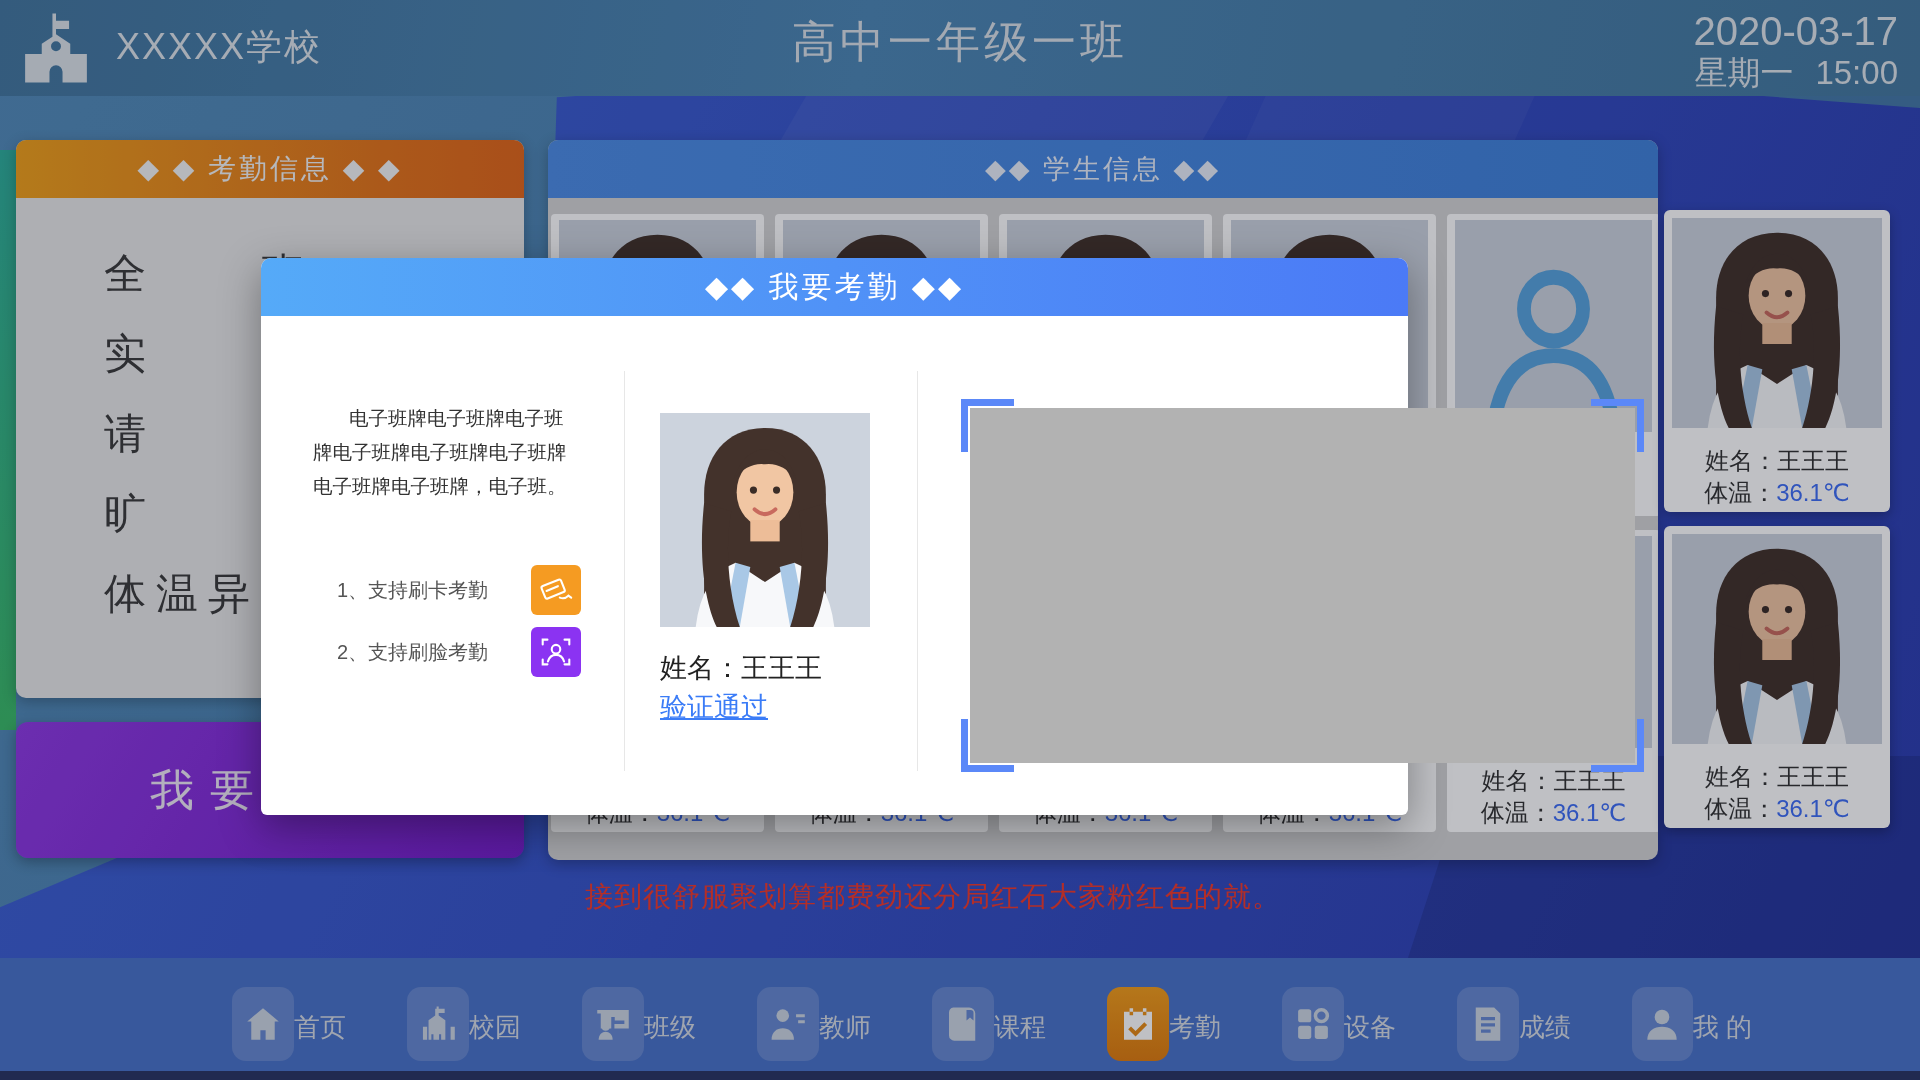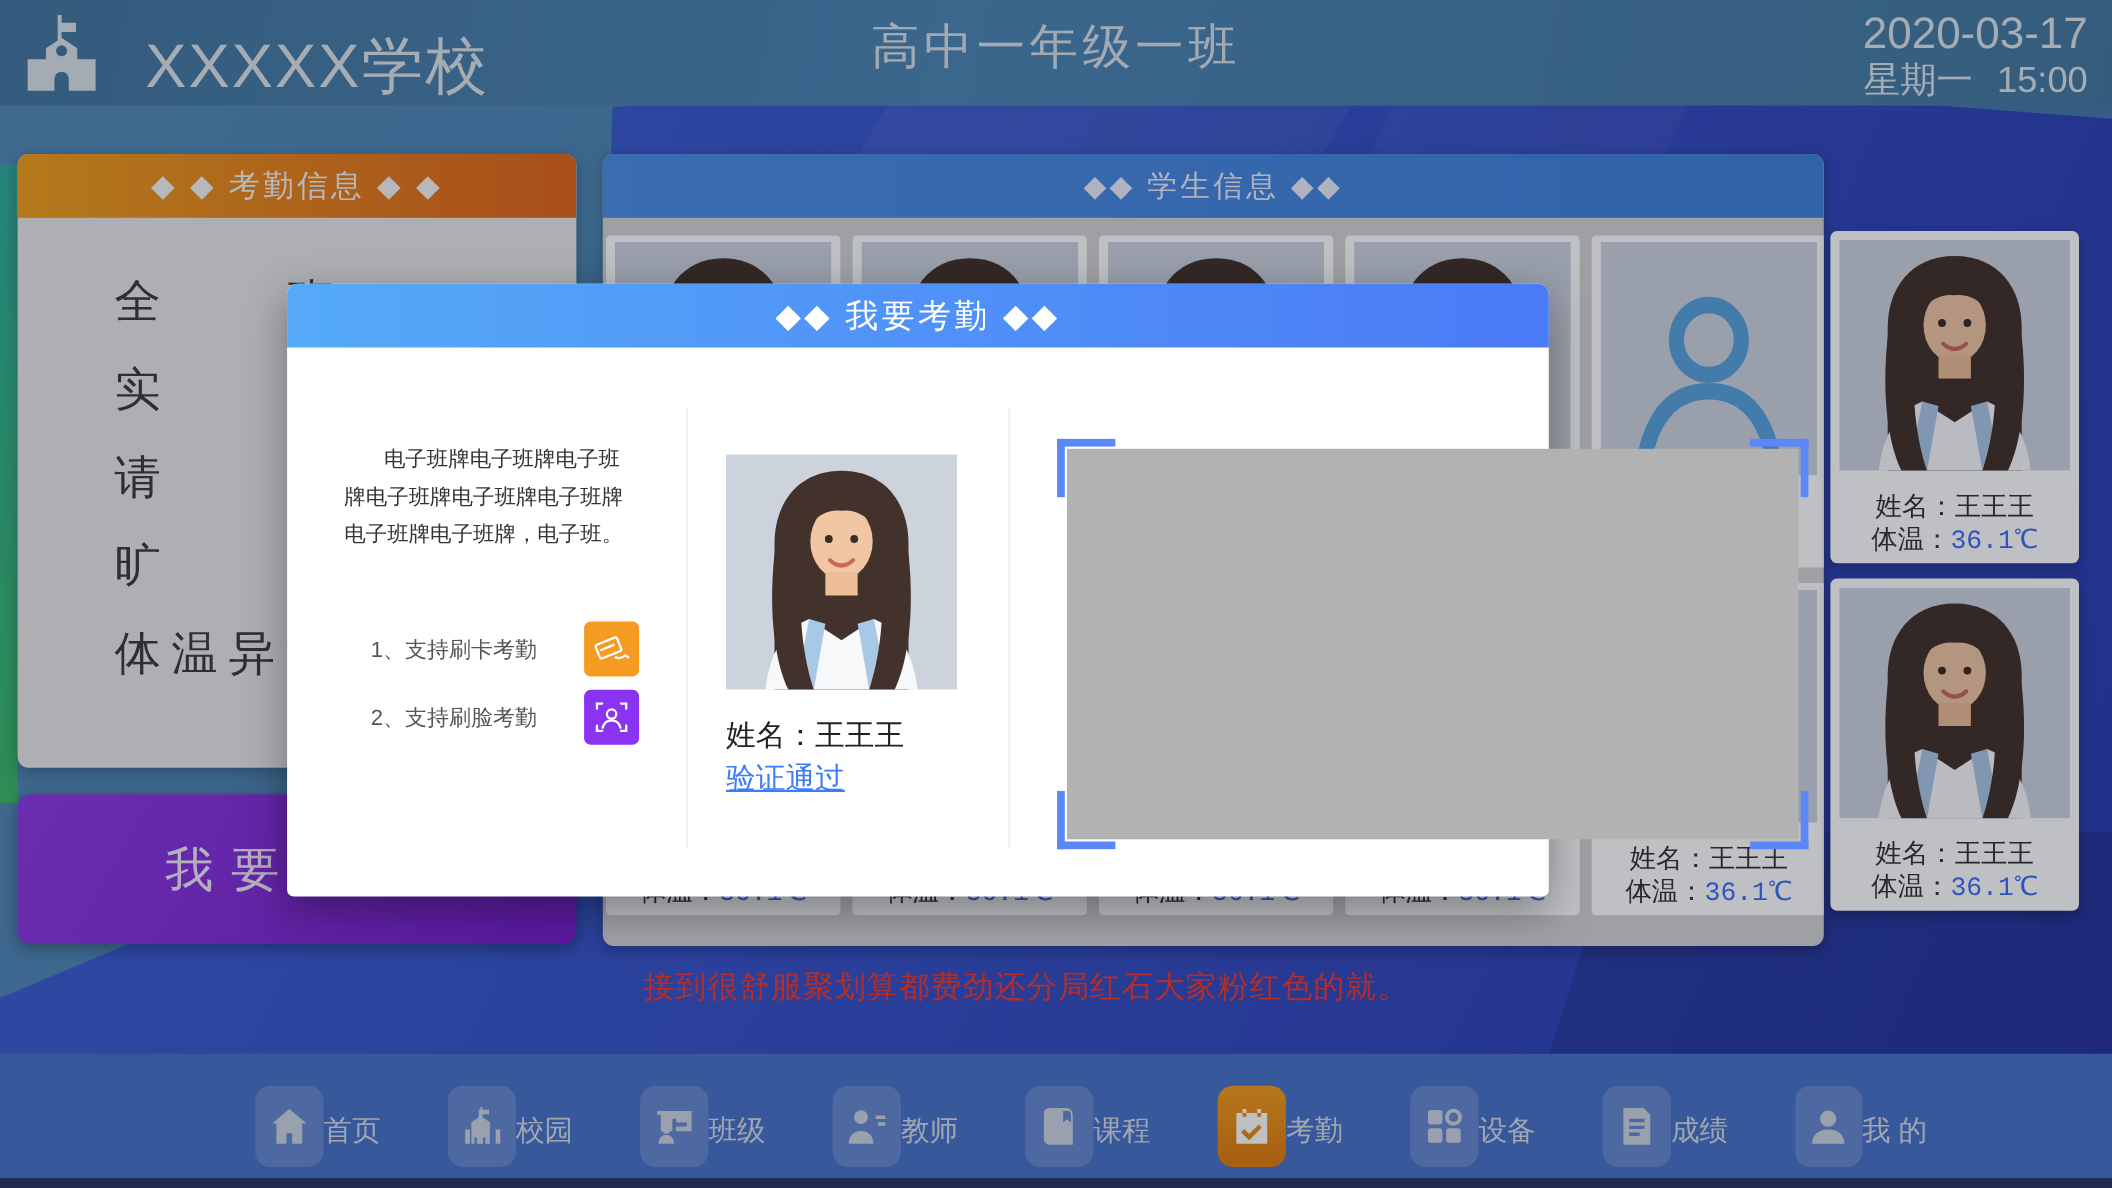--- a/index.html
+++ b/index.html
@@ -15,21 +15,21 @@
   .bg-streak2{position:absolute;left:60%;top:5%;width:14%;height:55%;z-index:2;
     background:rgba(255,255,255,.04);transform:skewX(-24deg);}
   .bg-dark-wedge{position:absolute;left:74%;top:70%;width:40%;height:30%;z-index:2;
     background:rgba(10,16,60,.18);transform:skewX(-18deg);}
   .teal-edge{position:absolute;left:0;top:150px;width:16px;height:580px;z-index:3;
     background:linear-gradient(#2fae9c,#3bba68);}
   
   .topbar{position:absolute;top:0;left:0;right:0;height:96px;z-index:10;
     background:linear-gradient(100deg,#44779f,#4d87b5 45%,#45799f);}
   .logo{position:absolute;left:18px;top:10px;width:76px;height:76px;color:#dce3e9;}
-  .school-name{position:absolute;left:132px;top:23px;font-size:56px;color:#dde4ea;letter-spacing:2px;}
+  .school-name{position:absolute;left:116px;top:23px;font-size:36px;color:#dde4ea;letter-spacing:2px;}
   .class-title{position:absolute;left:0;right:0;top:13px;text-align:center;font-size:44px;color:#d9e0e7;letter-spacing:4px;}
   .datetime{position:absolute;right:22px;top:8px;text-align:right;color:#dde4ea;line-height:1.15;}
   .date-line{font-size:40px;}
   .time-line{font-size:33px;}
   .time-line .wd{margin-right:22px;}
   
   .att-panel{position:absolute;left:16px;top:140px;width:508px;height:558px;z-index:10;
     border-radius:10px;overflow:hidden;background:#e9e9e9;box-shadow:0 4px 14px rgba(0,0,0,.25);}
   .att-head{height:58px;display:flex;align-items:center;justify-content:center;
     background:linear-gradient(90deg,#f0a11c,#e4731a 75%,#e2671a);color:#f3f4f5;font-size:28px;letter-spacing:3px;}
@@ -45,21 +45,21 @@
   
   .stu-panel{position:absolute;left:548px;top:140px;width:1110px;height:720px;z-index:10;
     border-radius:10px;overflow:hidden;background:#d4d4d4;box-shadow:0 4px 14px rgba(0,0,0,.25);}
   .stu-head{height:58px;display:flex;align-items:center;justify-content:center;
     background:linear-gradient(90deg,#4d8de6,#4182da);color:#e8eef8;font-size:27px;letter-spacing:3px;}
   .stu-grid{position:absolute;left:3px;top:74px;display:grid;grid-template-columns:repeat(5,213px);gap:14px 11px;}
   .scard{width:213px;height:302px;background:#ffffff;border-radius:4px;overflow:hidden;
     display:flex;flex-direction:column;align-items:center;}
   .scard .sphoto{width:197px;height:212px;margin-top:6px;}
   .sline{font-size:24px;color:#333;margin-top:20px;line-height:26px;white-space:nowrap;}
-  .sline + .sline{margin-top:6px;font-family:Liberation Mono, monospace;}
+  .sline + .sline{margin-top:6px;}
   .temp{color:#3f6ef5;}
   
   .rcard{position:absolute;left:1664px;width:226px;height:302px;z-index:10;background:#fff;border-radius:6px;
     overflow:hidden;display:flex;flex-direction:column;align-items:center;box-shadow:0 4px 12px rgba(0,0,0,.28);}
   .rcard .sphoto{width:210px;height:210px;margin-top:8px;}
   .rcard1{top:210px;} .rcard2{top:526px;}
   
   .marquee{position:absolute;left:585px;top:878px;z-index:10;font-size:28px;color:#f13a2c;letter-spacing:1px;white-space:nowrap;}
   
   .nav{position:absolute;left:0;right:0;top:958px;height:122px;z-index:10;background:#4a73c9;

